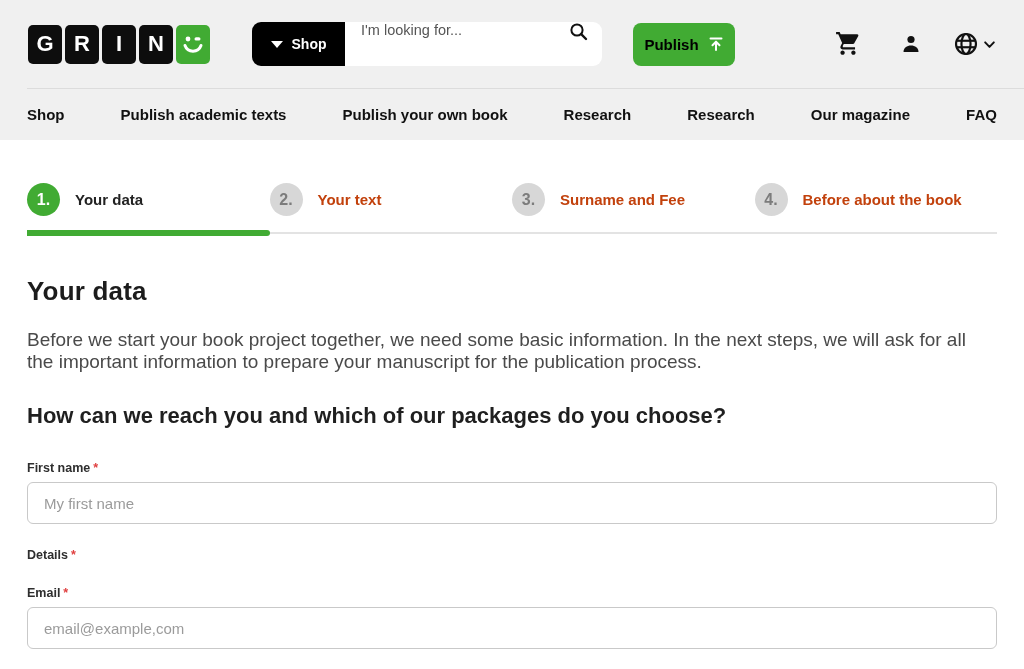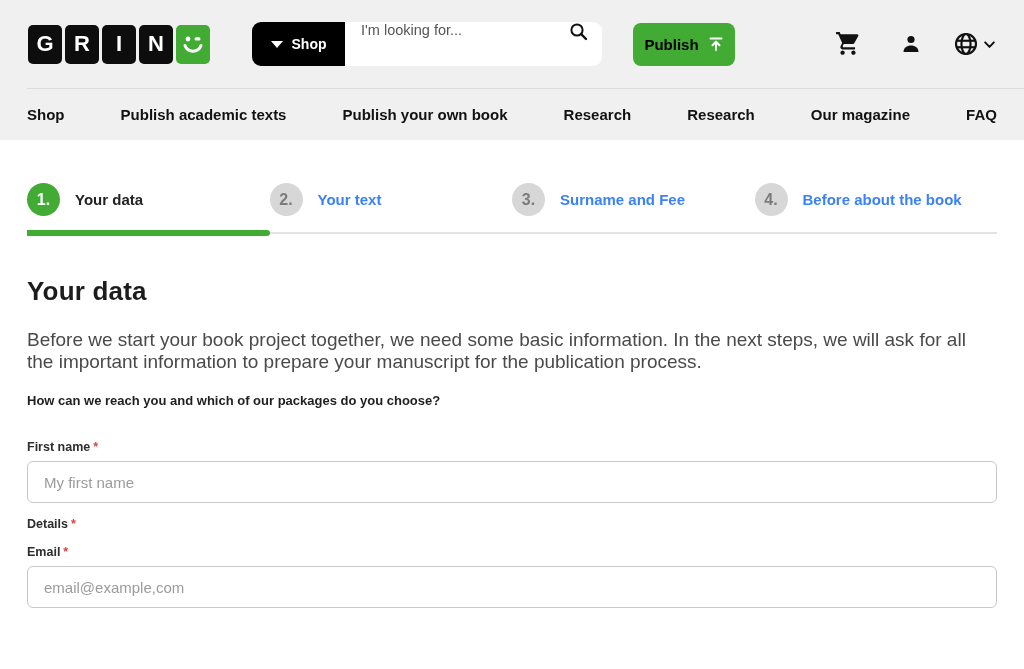--- a/index.html
+++ b/index.html
@@ -147,21 +147,21 @@
     font-weight: bold;
     font-size: 16px;
     display: flex; align-items: center; justify-content: center;
     flex: 0 0 auto;
   }
   .step.active .step-circle { background: #41ab33; color: #fff; }
   .step-label {
     margin-left: 15px;
     font-weight: bold;
     font-size: 15px;
-    color: #3b82f6;
+    color: #c2410c;
   }
   .step.active .step-label { color: #222; }
   .progress-track {
     position: relative;
     height: 6px;
     margin-top: 14px;
   }
   .progress-rail {
     position: absolute;
     left: 0; right: 0; top: 2px;
@@ -185,28 +185,28 @@
     letter-spacing: 0.2px;
   }
   .intro {
     margin-top: 22px;
     font-size: 19px;
     line-height: 22px;
     color: #4a4a4a;
     max-width: 970px;
   }
   .section-heading {
-    margin-top: 20px;
-    font-size: 13px;
+    margin-top: 30px;
+    font-size: 22px;
     font-weight: bold;
     color: #1f1f1f;
   }
 
   .form { margin-top: 32px; }
-  .field-group { margin-bottom: 14px; }
+  .field-group { margin-bottom: 24px; }
   .field-label {
     display: block;
     font-size: 12.5px;
     font-weight: bold;
     color: #2e2e2e;
     margin-bottom: 7px;
   }
   .required-star { color: #e04040; margin-left: 3px; }
   .text-input {
     width: 970px;

